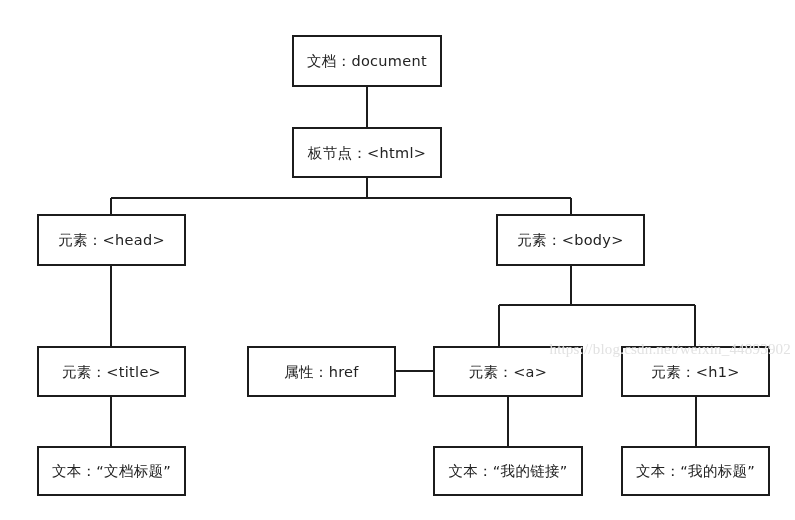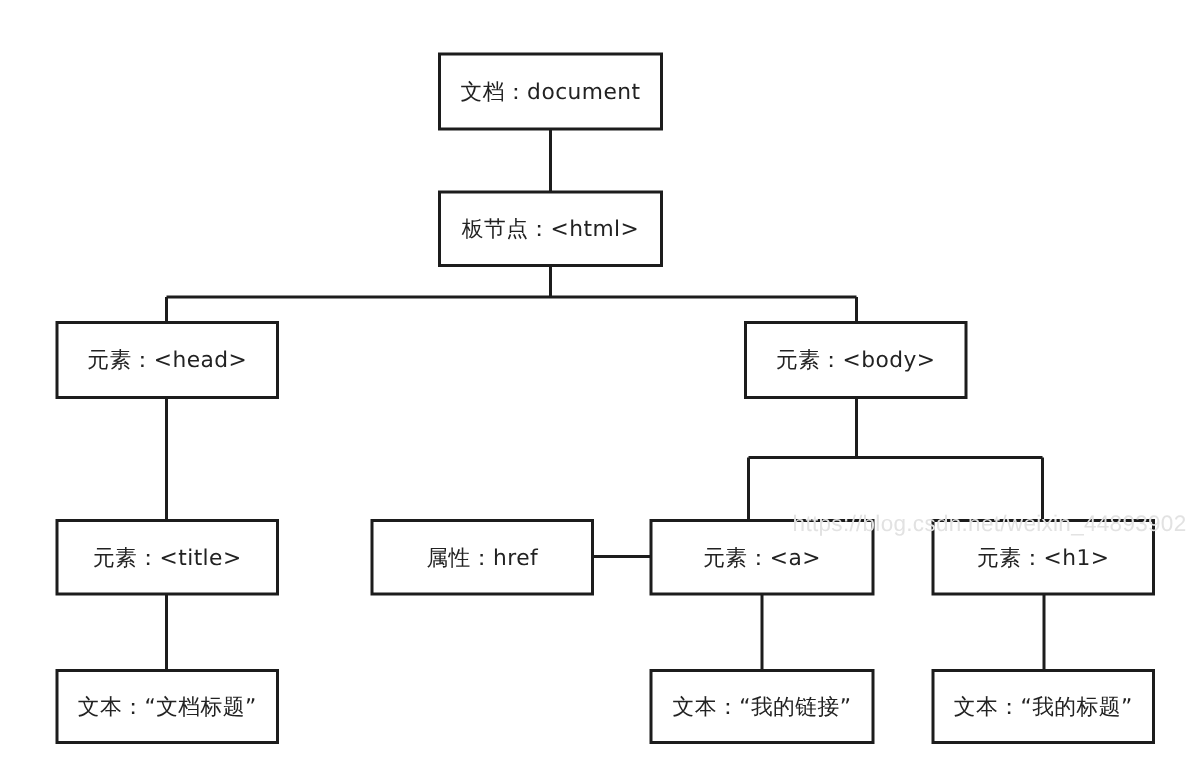--- a/index.html
+++ b/index.html
@@ -44,21 +44,21 @@
   .edge {
     stroke: #1c1c1c;
     stroke-width: 2;
     fill: none;
     stroke-linecap: butt;
   }
   .watermark-text {
     position: absolute;
     right: 4px;
     bottom: 6px;
-    font-family: Liberation Sans, sans-serif;
+    font-family: Liberation Serif, serif;
     font-size: 15px;
     color: #e2e2e2;
     letter-spacing: 0.2px;
     white-space: nowrap;
     user-select: none;
     margin-left: 40px;
   }
 </style>
 </head>
 <body>

